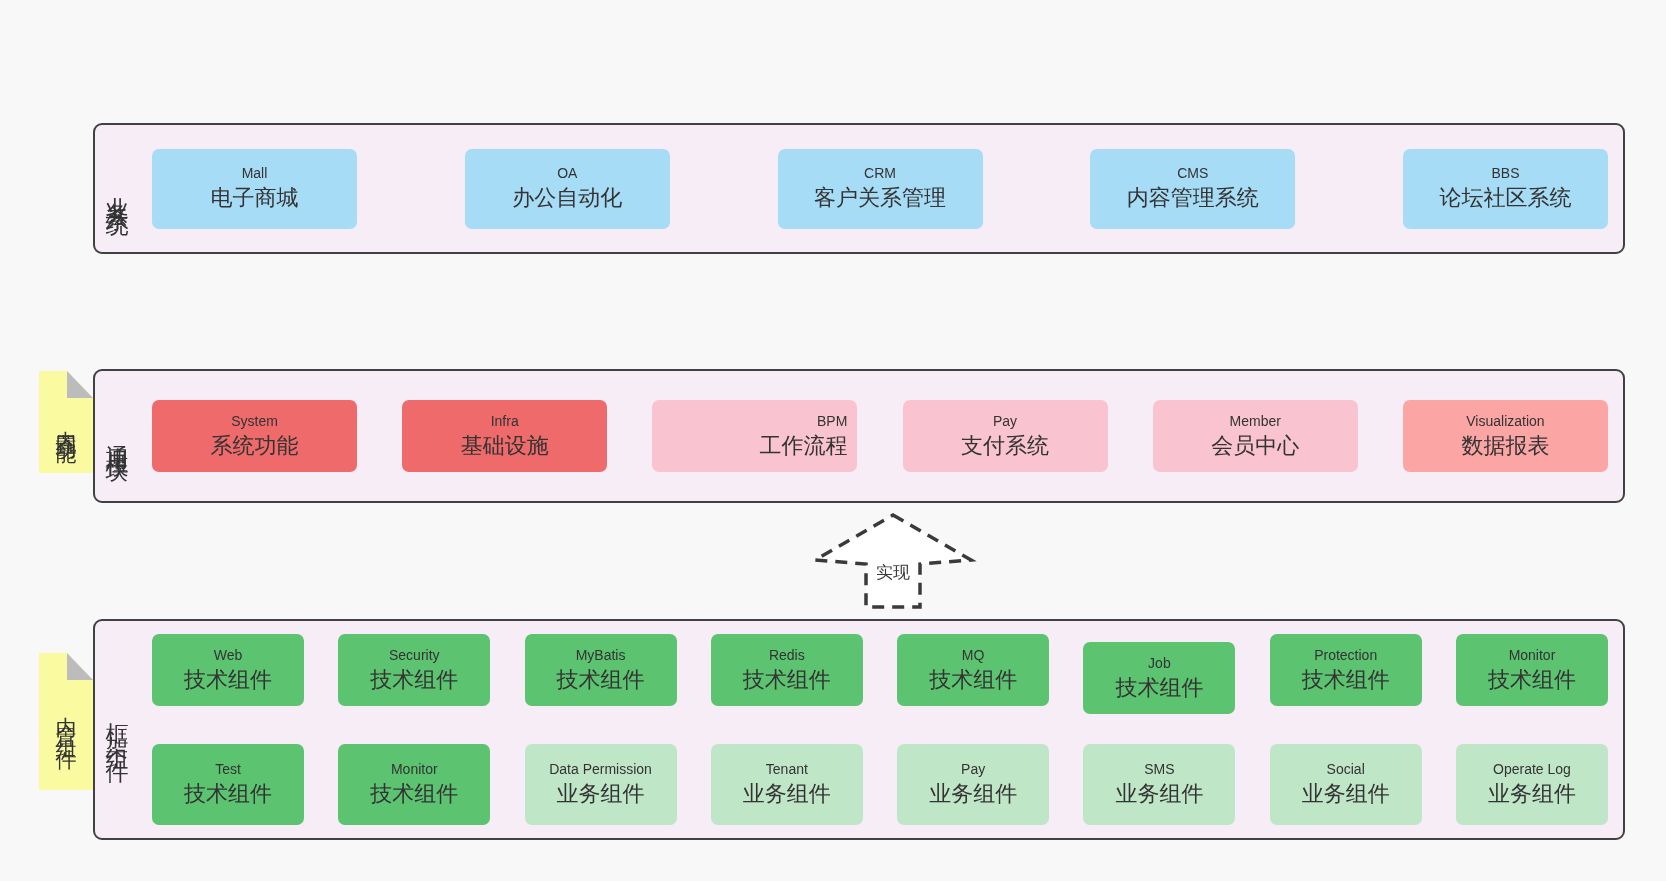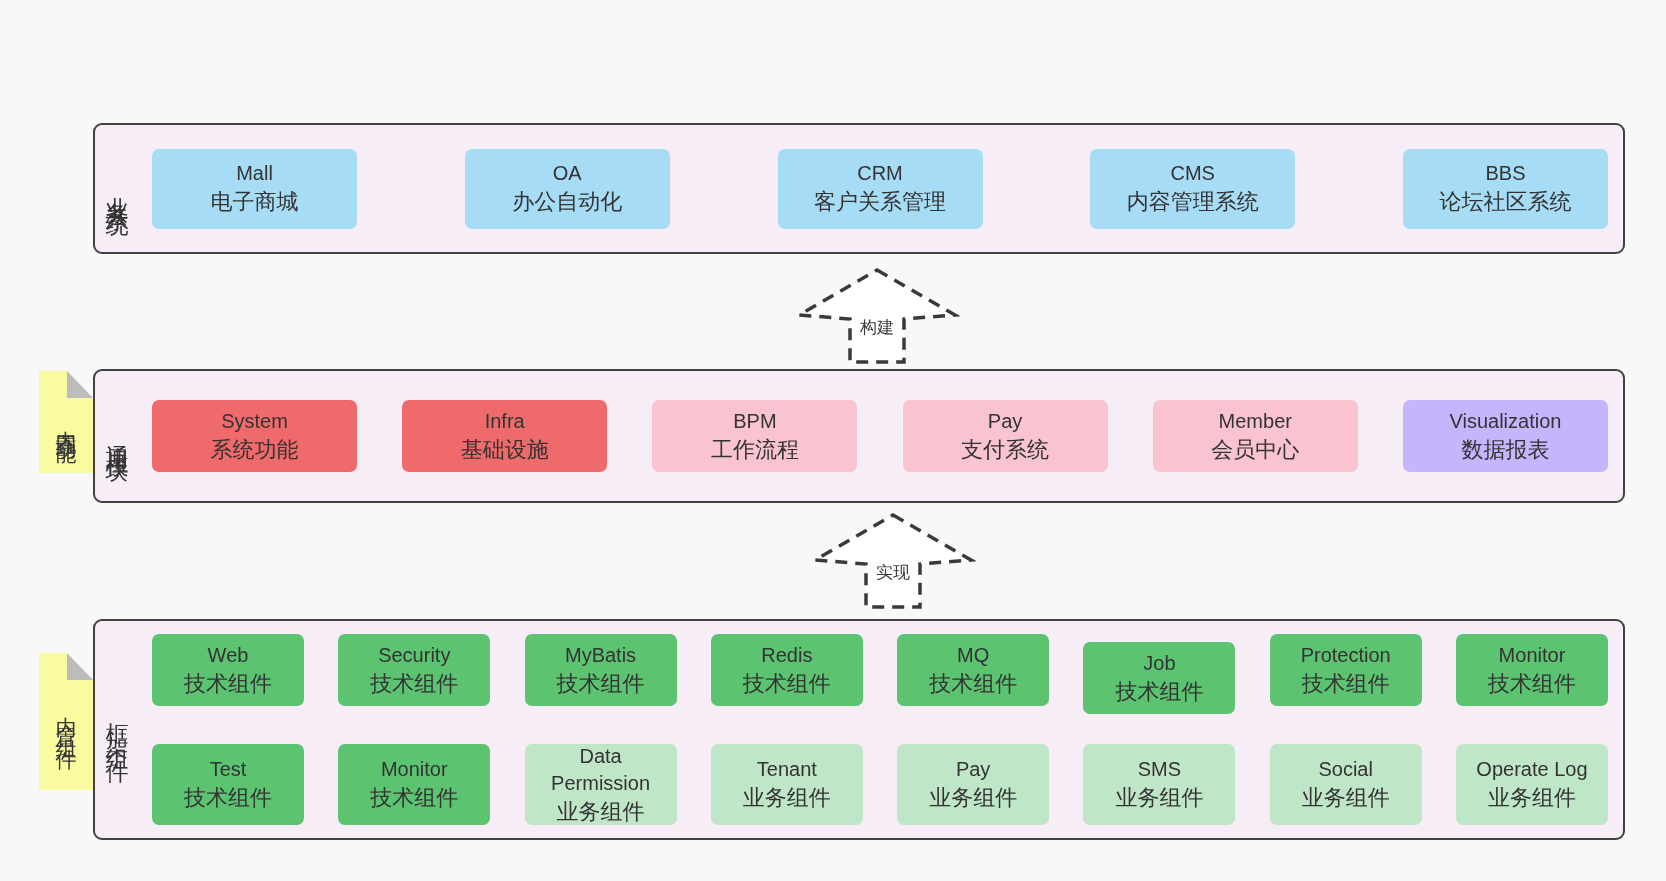--- a/index.html
+++ b/index.html
@@ -39,21 +39,21 @@
     border-radius:7px; box-sizing:border-box;
     display:flex; flex-direction:column; align-items:center; justify-content:center;
     text-align:center; line-height:1.35; font-size:17px; color:#333;
     padding:0 10px;
   }
   #band-business .box  { width:205px; height:80px; }
   #band-common .box    { width:205px; height:72px; }
   #band-framework .box { width:152px; padding:0 20px; }
   #band-framework .box-row:nth-child(1) .box { height:72px; }
   #band-framework .box-row:nth-child(2) .box { height:81px; }
-  .box-title { font-size:20px; }
+  .box-title { font-size:14px; }
   .box-sub   { font-size:22px; }
 
   
   .sticky {
     position:absolute; left:39px; width:54px; background:#fafaa0;
     clip-path:polygon(0 0, calc(100% - 26px) 0, 100% 27px, 100% 100%, 0 100%);
     display:flex; align-items:center; justify-content:center;
   }
   #sticky-functions  { top:371px; height:102px; }
   #sticky-components { top:653px; height:137px; }
@@ -107,57 +107,51 @@
             <div class="box-sub">内容管理系统</div>
           </div>
           <div class="box blue" style="background: rgb(167, 220, 246);">
             <div class="box-title">BBS</div>
             <div class="box-sub">论坛社区系统</div>
           </div>
         </div>
       </div>
   </div>
 
-  <div class="arrow" id="arrow-build">
-    <svg width="170" height="104" viewBox="0 0 170 104">
-      <polygon points="85,6 163,51 112,55 112,98 58,98 58,55 7,51" fill="#ffffff" stroke="#3a3a3a" stroke-width="3.5" stroke-dasharray="12 8" stroke-linejoin="miter"></polygon>
-    </svg>
-    <div class="arrow-label">构建</div>
-  </div>
 
   <div class="sticky" id="sticky-functions">
     <div class="sticky-label">内置功能</div>
   </div>
   <div class="sticky-fold" id="fold-functions"></div>
 
   <div class="band" id="band-common">
     <div class="band-label">通用模块</div>
     <div class="band-content">
         <div class="box-row">
           <div class="box red" style="background: rgb(239, 106, 107);">
             <div class="box-title">System</div>
             <div class="box-sub">系统功能</div>
           </div>
           <div class="box red" style="background: rgb(239, 106, 107);">
             <div class="box-title">Infra</div>
             <div class="box-sub">基础设施</div>
           </div>
-          <div class="box pink" style="background: rgb(249, 196, 207);">
+          <div class="box pink" style="background: rgb(249, 196, 207); align-items: flex-end;">
             <div class="box-title">BPM</div>
             <div class="box-sub">工作流程</div>
           </div>
           <div class="box pink" style="background: rgb(249, 196, 207);">
             <div class="box-title">Pay</div>
             <div class="box-sub">支付系统</div>
           </div>
           <div class="box pink" style="background: rgb(249, 196, 207);">
             <div class="box-title">Member</div>
             <div class="box-sub">会员中心</div>
           </div>
-          <div class="box pink" style="background: #c4b5fd;">
+          <div class="box pink" style="background: #fca5a5;">
             <div class="box-title">Visualization</div>
             <div class="box-sub">数据报表</div>
           </div>
         </div>
       </div>
   </div>
 
   <div class="arrow" id="arrow-implement">
     <svg width="170" height="104" viewBox="0 0 170 104">
       <polygon points="85,6 163,51 112,55 112,98 58,98 58,55 7,51" fill="#ffffff" stroke="#3a3a3a" stroke-width="3.5" stroke-dasharray="12 8" stroke-linejoin="miter"></polygon>

